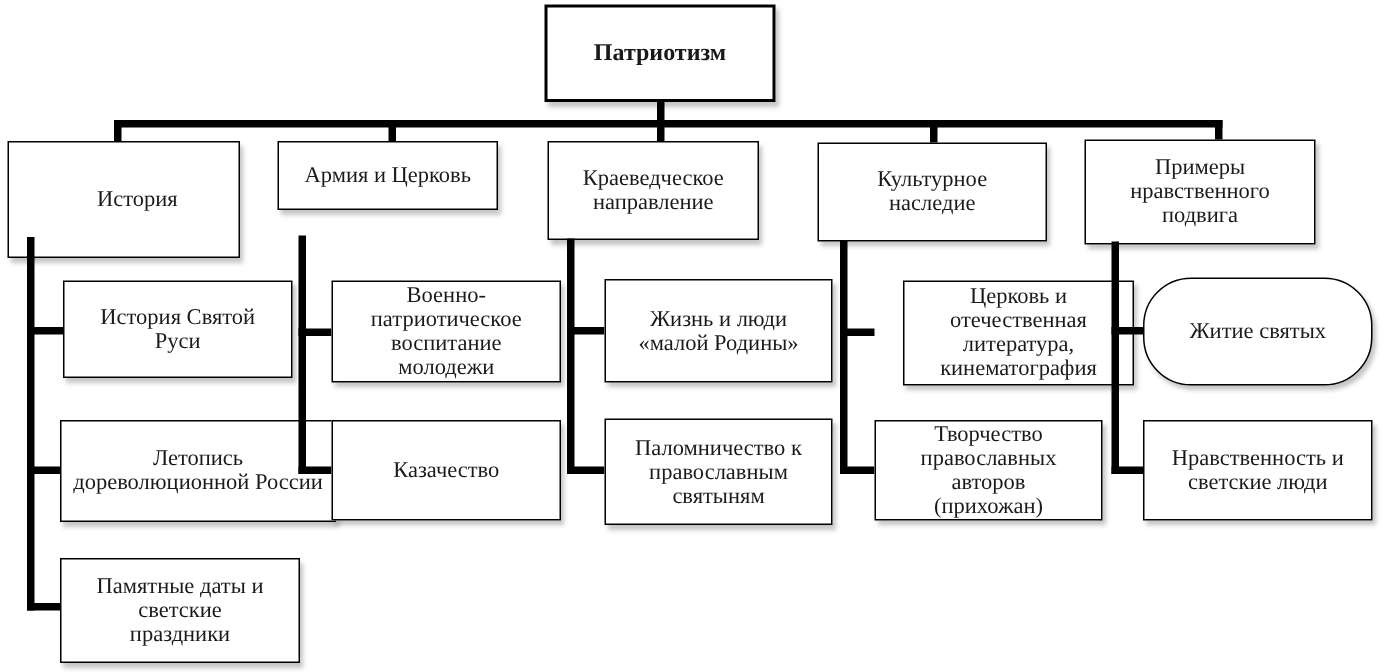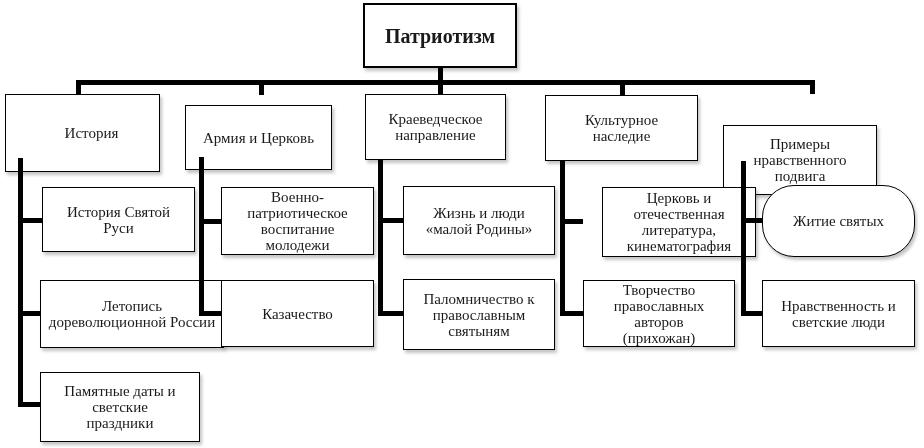--- a/index.html
+++ b/index.html
@@ -27,21 +27,21 @@
     text-align: center;
     font-size: 15px;
     line-height: 16px;
     padding: 1px 2px;
     box-shadow: 2px 3px 3px rgba(90,90,90,0.35);
   }
   .node span { display: inline-block; }
   .root-node {
     border-width: 2px;
     font-weight: bold;
-    font-size: 20px;
+    font-size: 16px;
   }
   .line {
     position: absolute;
     background: #000000;
   }
 </style>
 </head>
 <body>
 
 <div class="canvas">
@@ -54,30 +54,30 @@
   <div class="line" style="left:76px;  top:80px; width:739px; height:5px;"></div>
   <div class="line" style="left:76px;  top:80px; width:5px; height:15px;"></div>
   <div class="line" style="left:259px; top:80px; width:5px; height:15px;"></div>
   <div class="line" style="left:438px; top:80px; width:5px; height:15px;"></div>
   <div class="line" style="left:620px; top:80px; width:5px; height:16px;"></div>
   <div class="line" style="left:810px; top:80px; width:5px; height:14px;"></div>
 
   <div class="node" style="left:5px; top:94px; width:155px; height:78px;padding-left:20px;">
     <span>История</span>
   </div>
-  <div class="node" style="left:185px; top:105px; width:147px; height:65px;">
+  <div class="node" style="left:185px; top:94px; width:147px; height:46px;">
     <span>Армия и Церковь</span>
   </div>
   <div class="node" style="left:365px; top:94px; width:141px; height:66px;">
     <span>Краеведческое направление</span>
   </div>
   <div class="node" style="left:545px; top:95px; width:153px; height:66px;">
     <span style="max-width:110px;">Культурное наследие</span>
   </div>
-  <div class="node" style="left:723px; top:93px; width:154px; height:70px;margin-top:32px;">
+  <div class="node" style="left:723px; top:93px; width:154px; height:70px;">
     <span style="max-width:135px;">Примеры нравственного подвига</span>
   </div>
 
   <div class="line" style="left:18px; top:158px; width:5px; height:249px;"></div>
   <div class="line" style="left:18px; top:218px; width:24px; height:5px;"></div>
   <div class="line" style="left:18px; top:311px; width:22px; height:5px;"></div>
   <div class="line" style="left:18px; top:402px; width:22px; height:5px;"></div>
   <div class="node" style="left:42px; top:187px; width:153px; height:65px;">
     <span style="max-width:115px;">История Святой Руси</span>
   </div>

